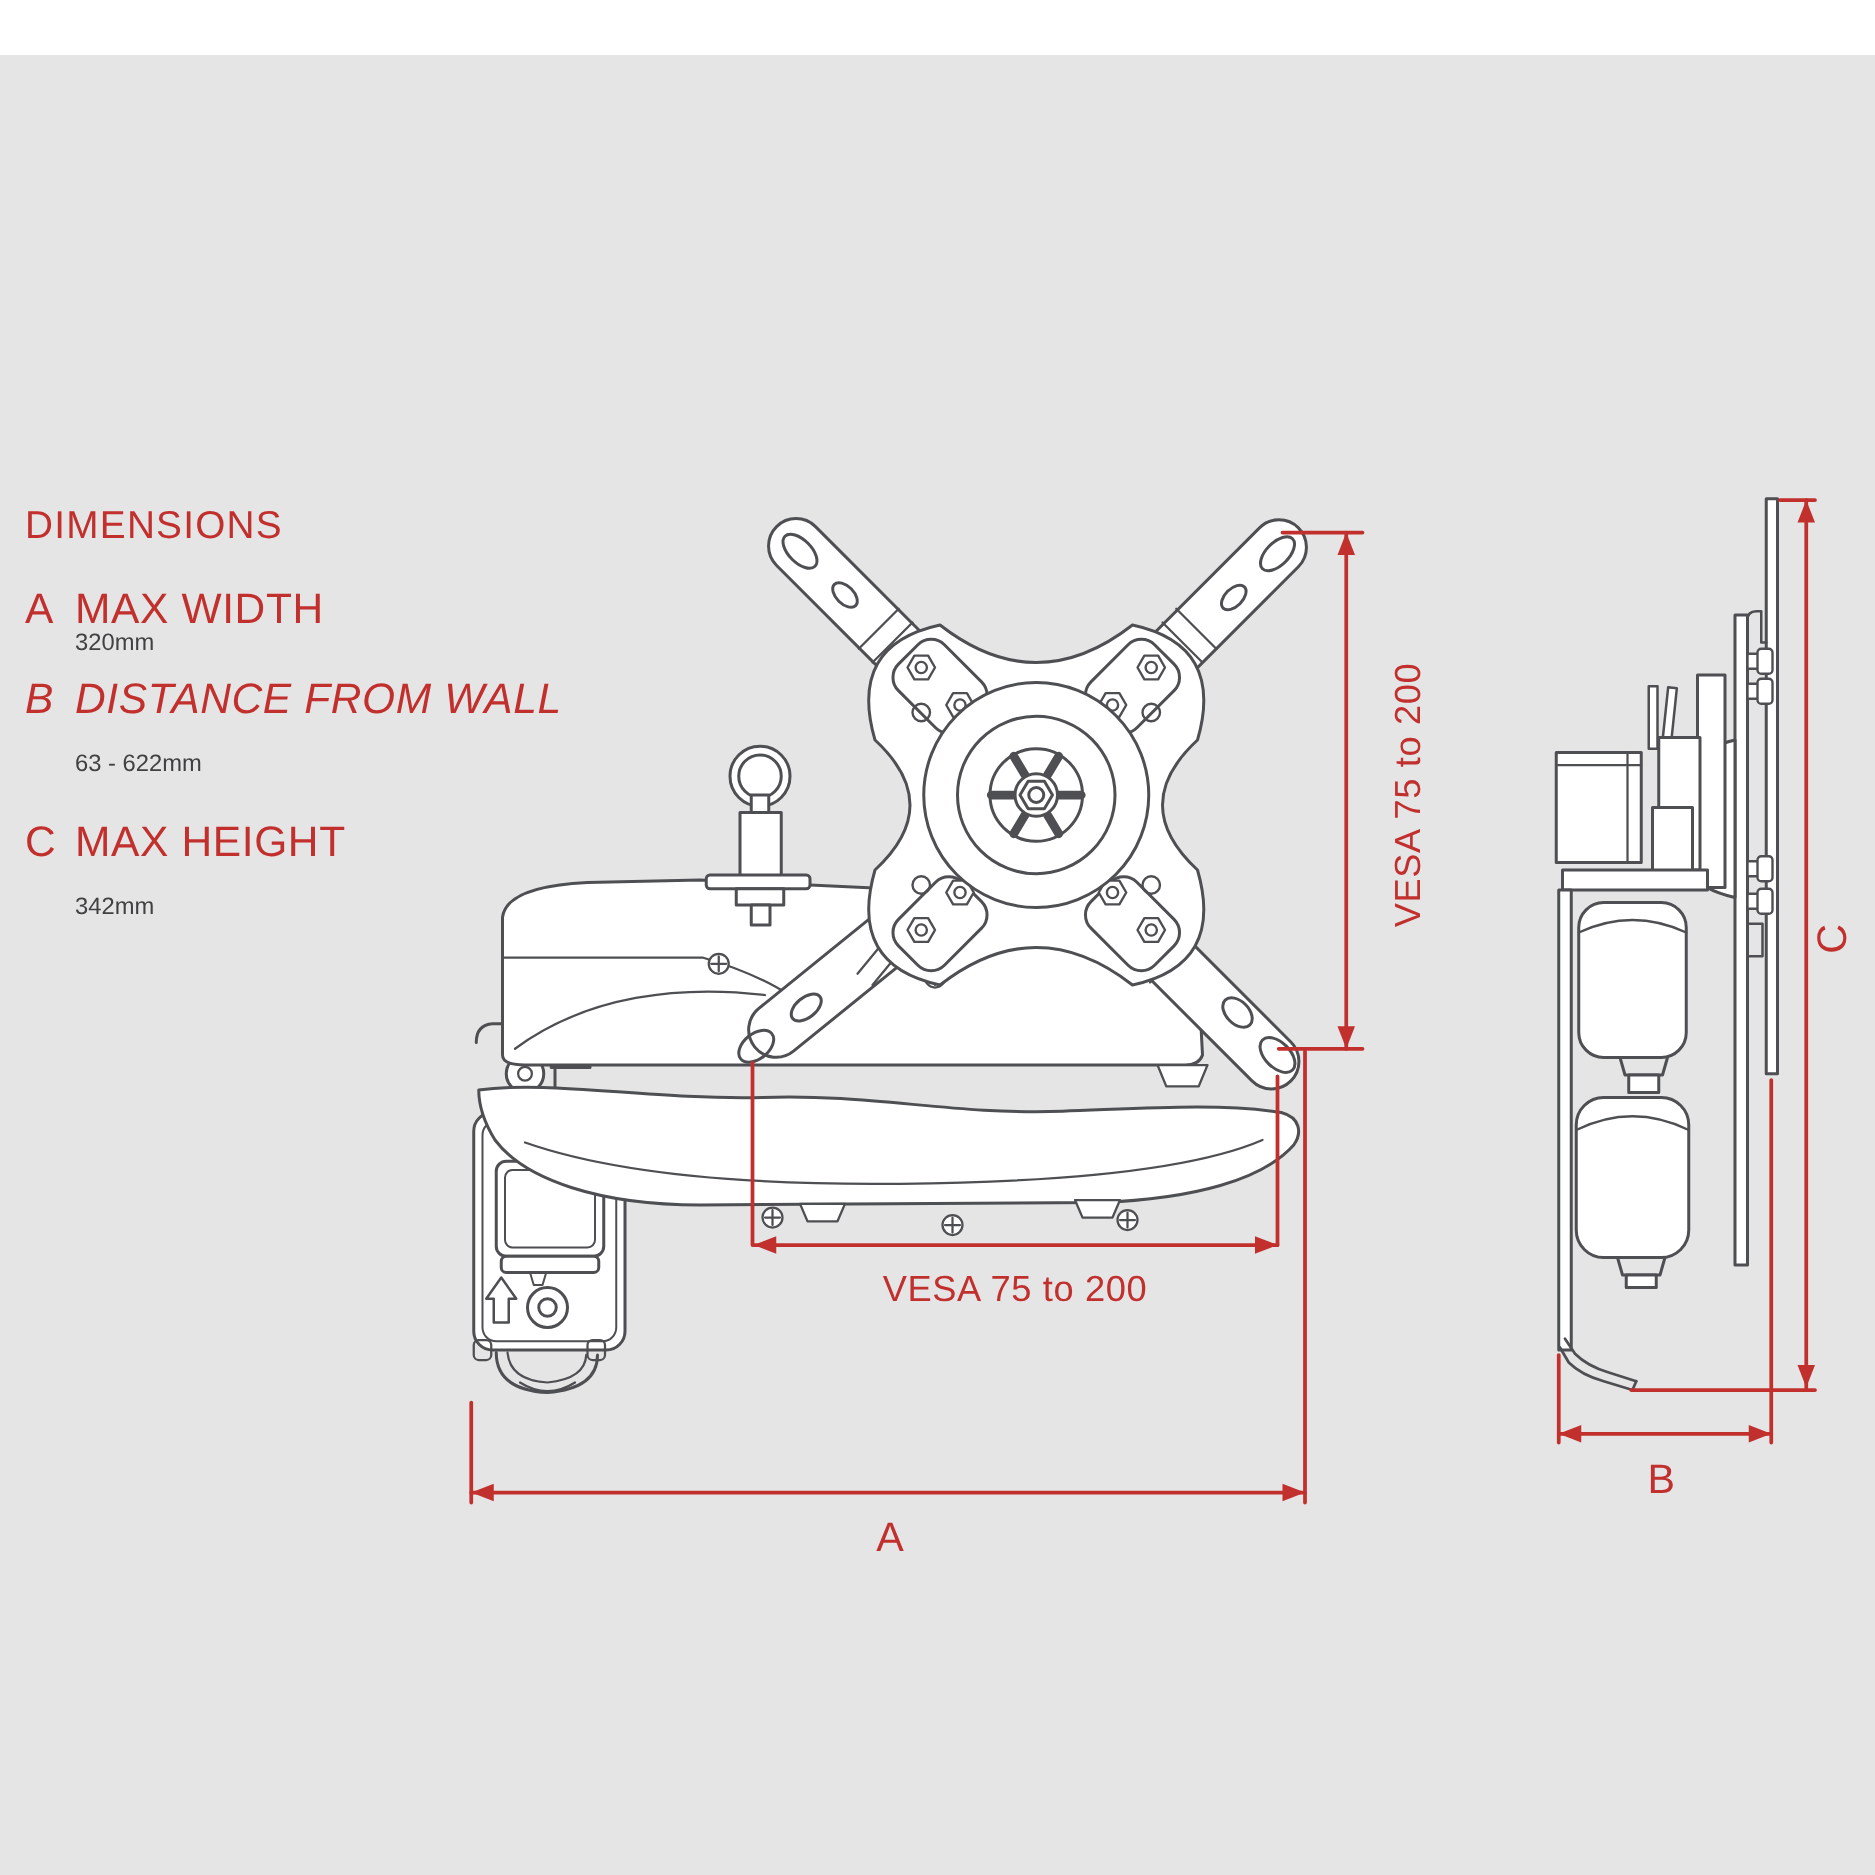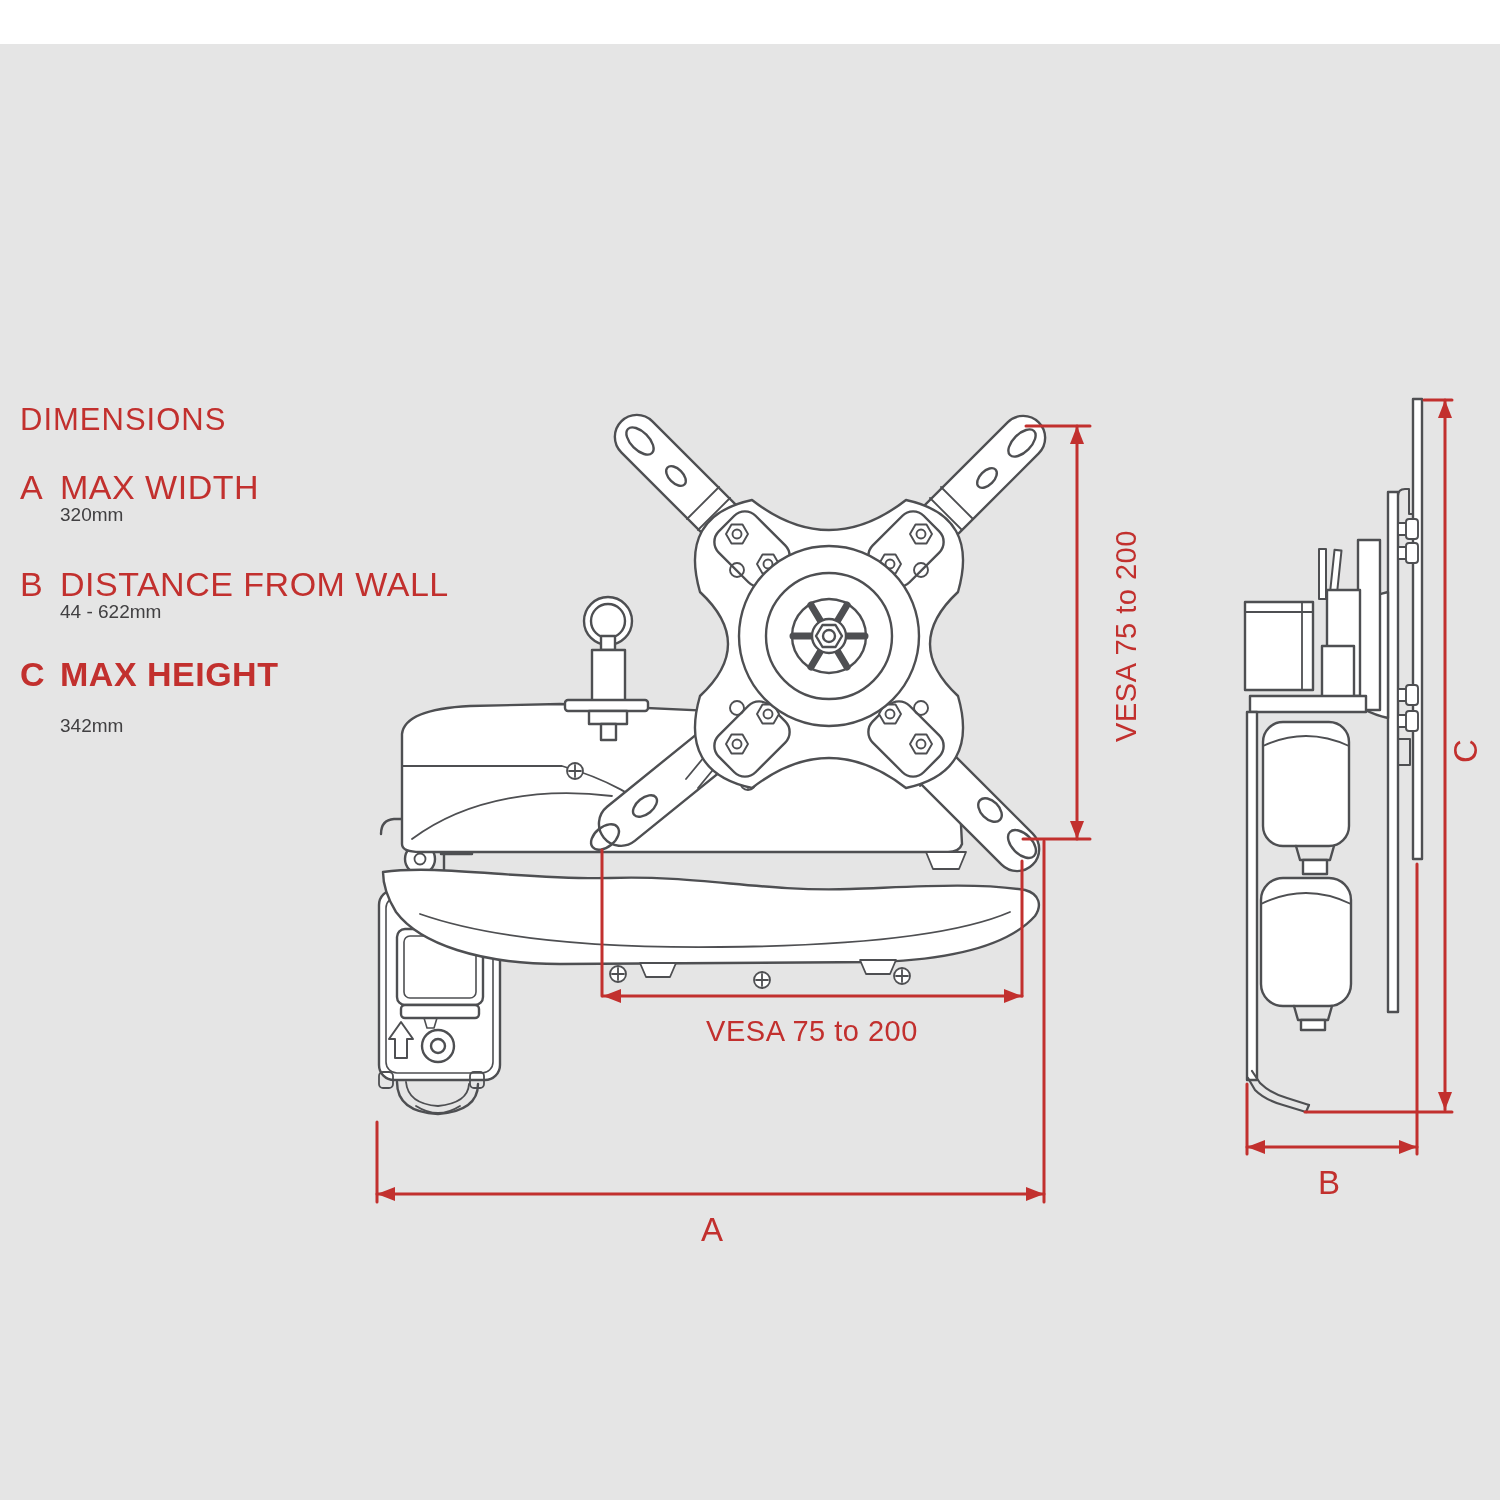--- a/index.html
+++ b/index.html
@@ -6,43 +6,43 @@
   .stage{position:relative;width:1500px;height:1500px;background:#e5e5e5;overflow:hidden;
          font-family:"Liberation Sans", sans-serif;margin-top:44px;}
   .legend{position:absolute;left:0;top:0;width:380px;height:700px;}
   .legend-title{position:absolute;left:20px;top:358px;font-size:31px;letter-spacing:1px;
                 color:#c2302e;font-weight:500;}
   .legend-row{position:absolute;left:20px;font-size:34px;color:#c2302e;letter-spacing:.5px;
               font-weight:500;white-space:nowrap;}
   .legend-row .key{display:inline-block;width:40px;color:#c2302e;}
   .legend-value{position:absolute;left:60px;font-size:19px;color:#414042;white-space:nowrap;}
   .row-a{top:424px;} .val-a{top:460px;}
-  .row-b{top:521px;} .val-b{top:557px;}
-  .row-c{top:611px;font-weight:bold;} .val-c{top:671px;}
+  .row-b{top:496px;font-style:italic;} .val-b{top:557px;}
+  .row-c{top:611px;} .val-c{top:671px;}
   svg text{font-family:"Liberation Sans", sans-serif;}
   .dim-label{fill:#c2302e;font-size:33px;}
   .vesa-label{fill:#c2302e;font-size:29px;letter-spacing:.5px;}
 </style>
 </head>
 <body>
 
 <div class="stage">
 
   <div class="legend">
     <div class="legend-title">DIMENSIONS</div>
 
     <div class="legend-row row-a">
       <span class="key">A</span><span>MAX WIDTH</span>
     </div>
     <div class="legend-value val-a">320mm</div>
 
     <div class="legend-row row-b">
       <span class="key">B</span><span>DISTANCE FROM WALL</span>
     </div>
-    <div class="legend-value val-b">44 - 622mm</div>
+    <div class="legend-value val-b">63 - 622mm</div>
 
     <div class="legend-row row-c">
       <span class="key">C</span><span>MAX HEIGHT</span>
     </div>
     <div class="legend-value val-c">342mm</div>
   </div>
 
   <svg width="1500" height="1500" viewBox="0 0 1500 1500" stroke-linejoin="round" stroke-linecap="round">
 
     <g fill="none" stroke="#4e4f52" stroke-width="2.4">

